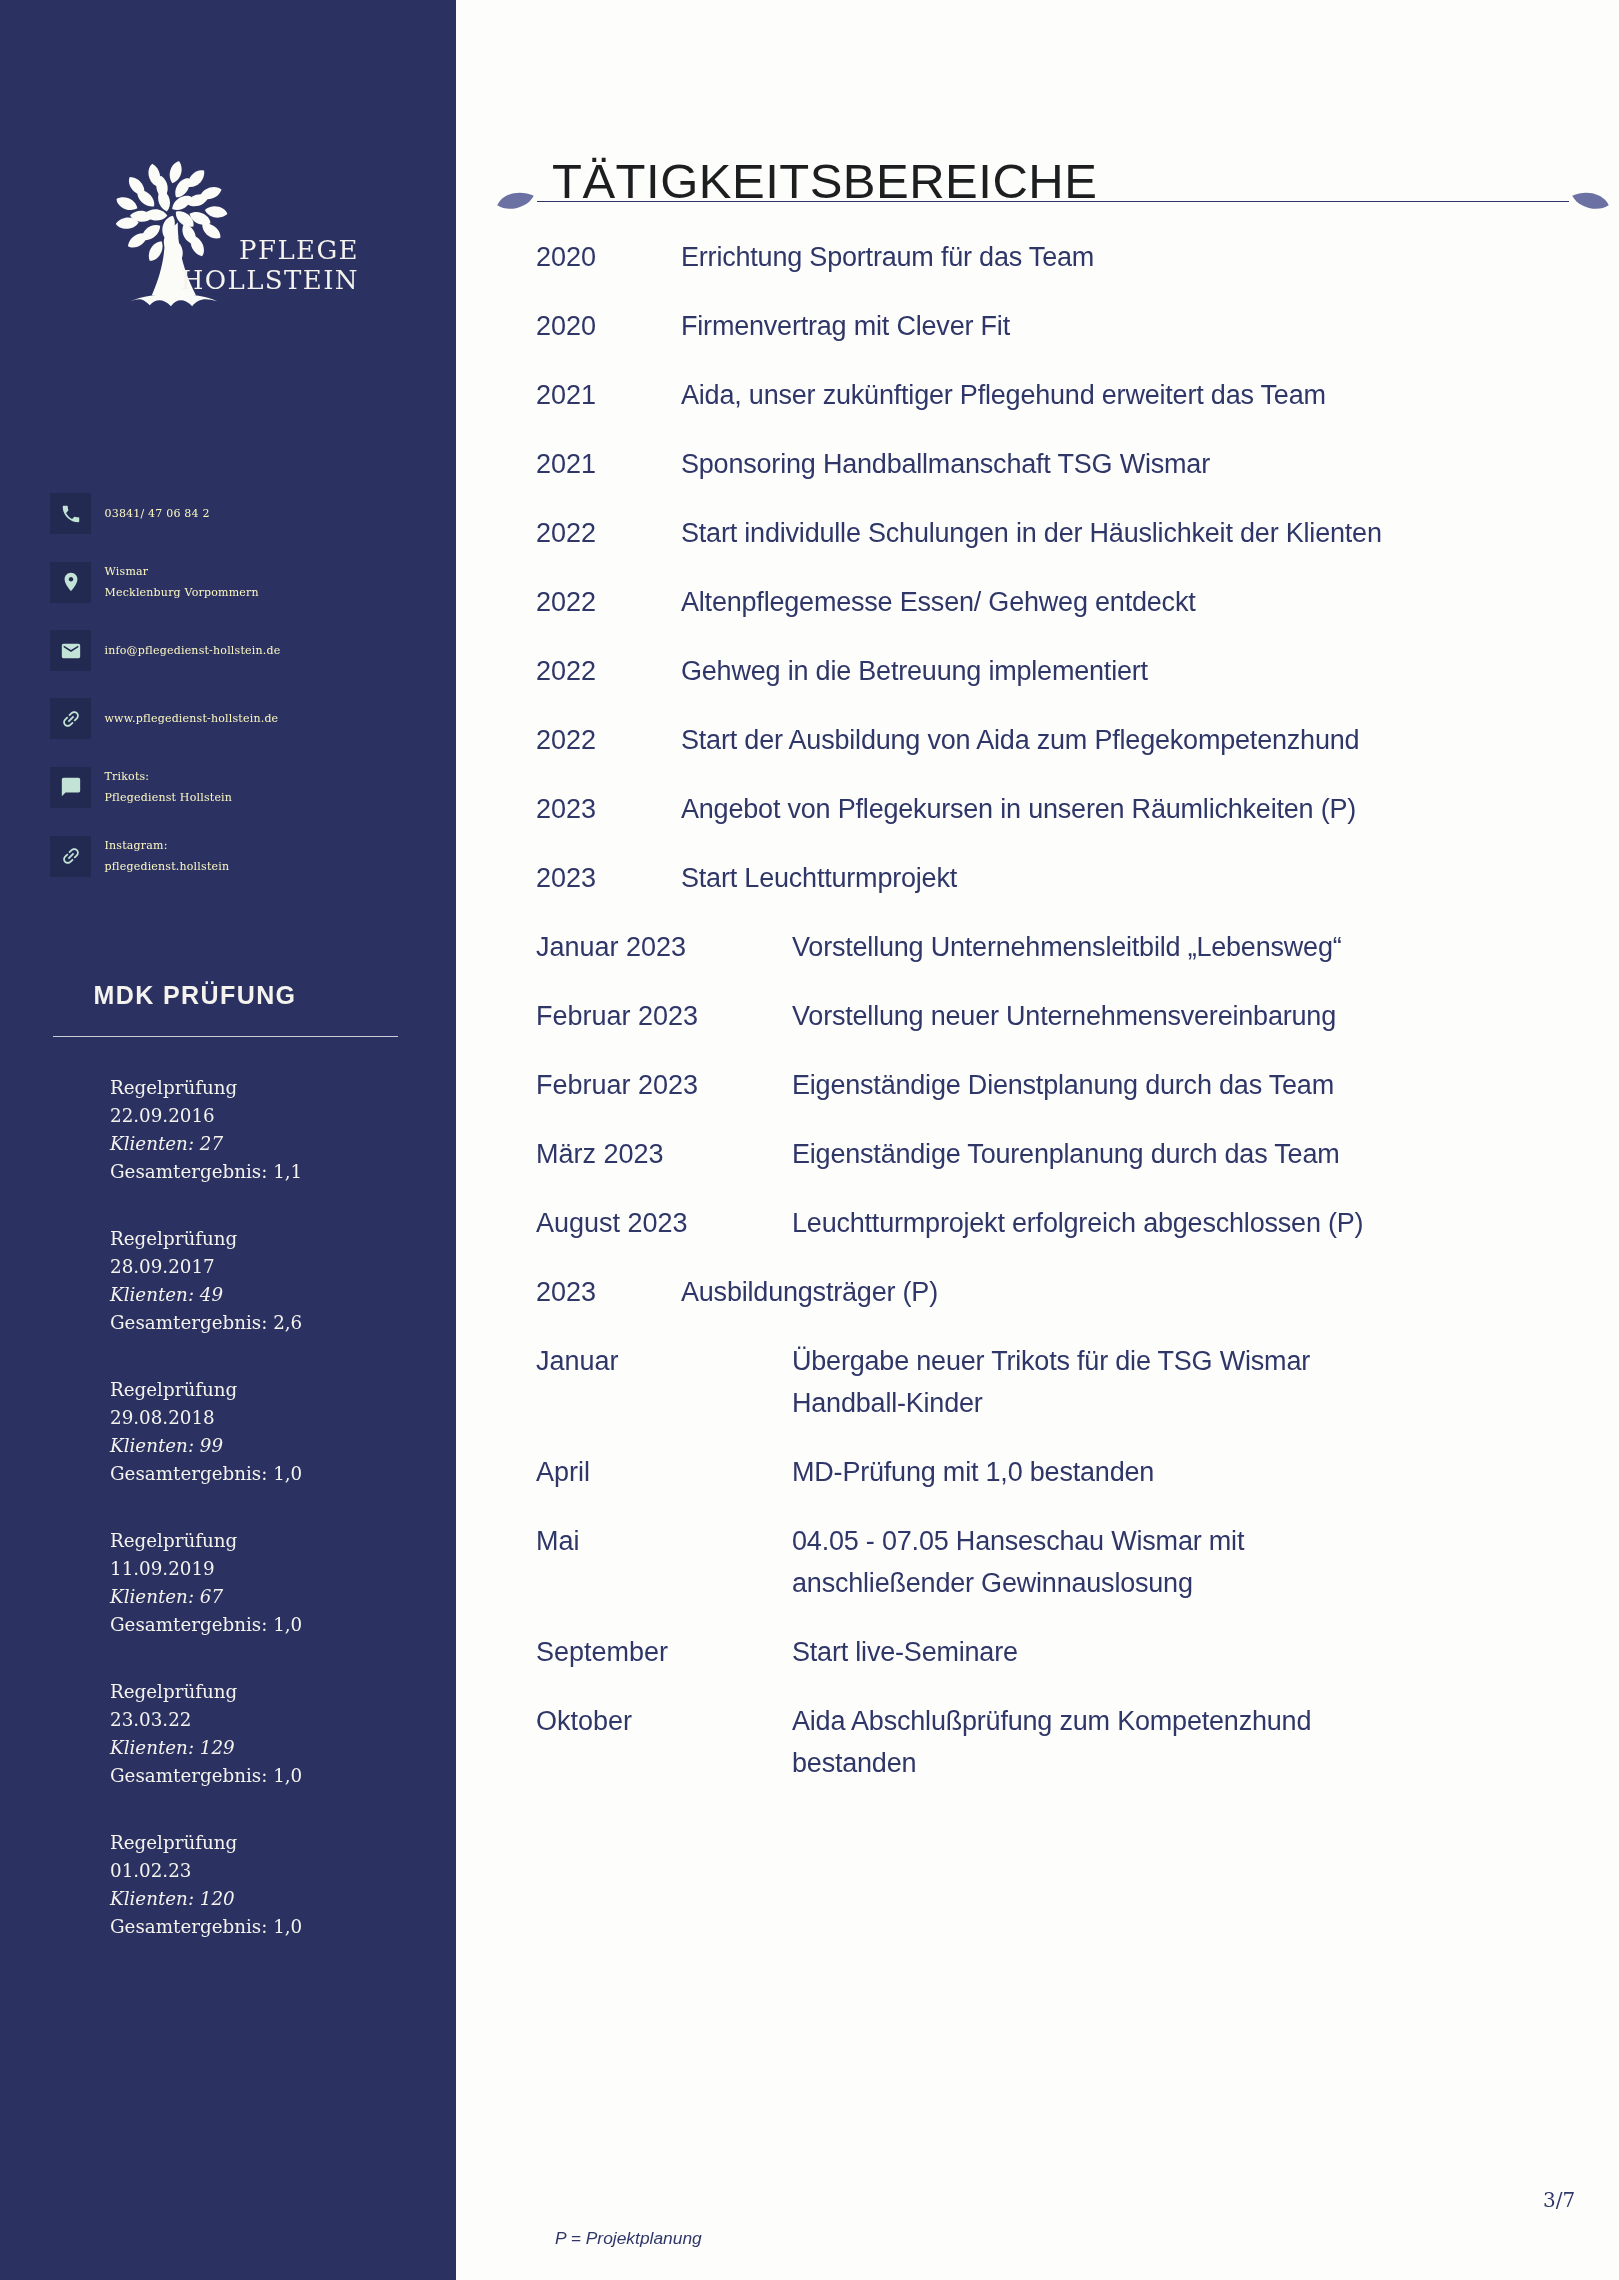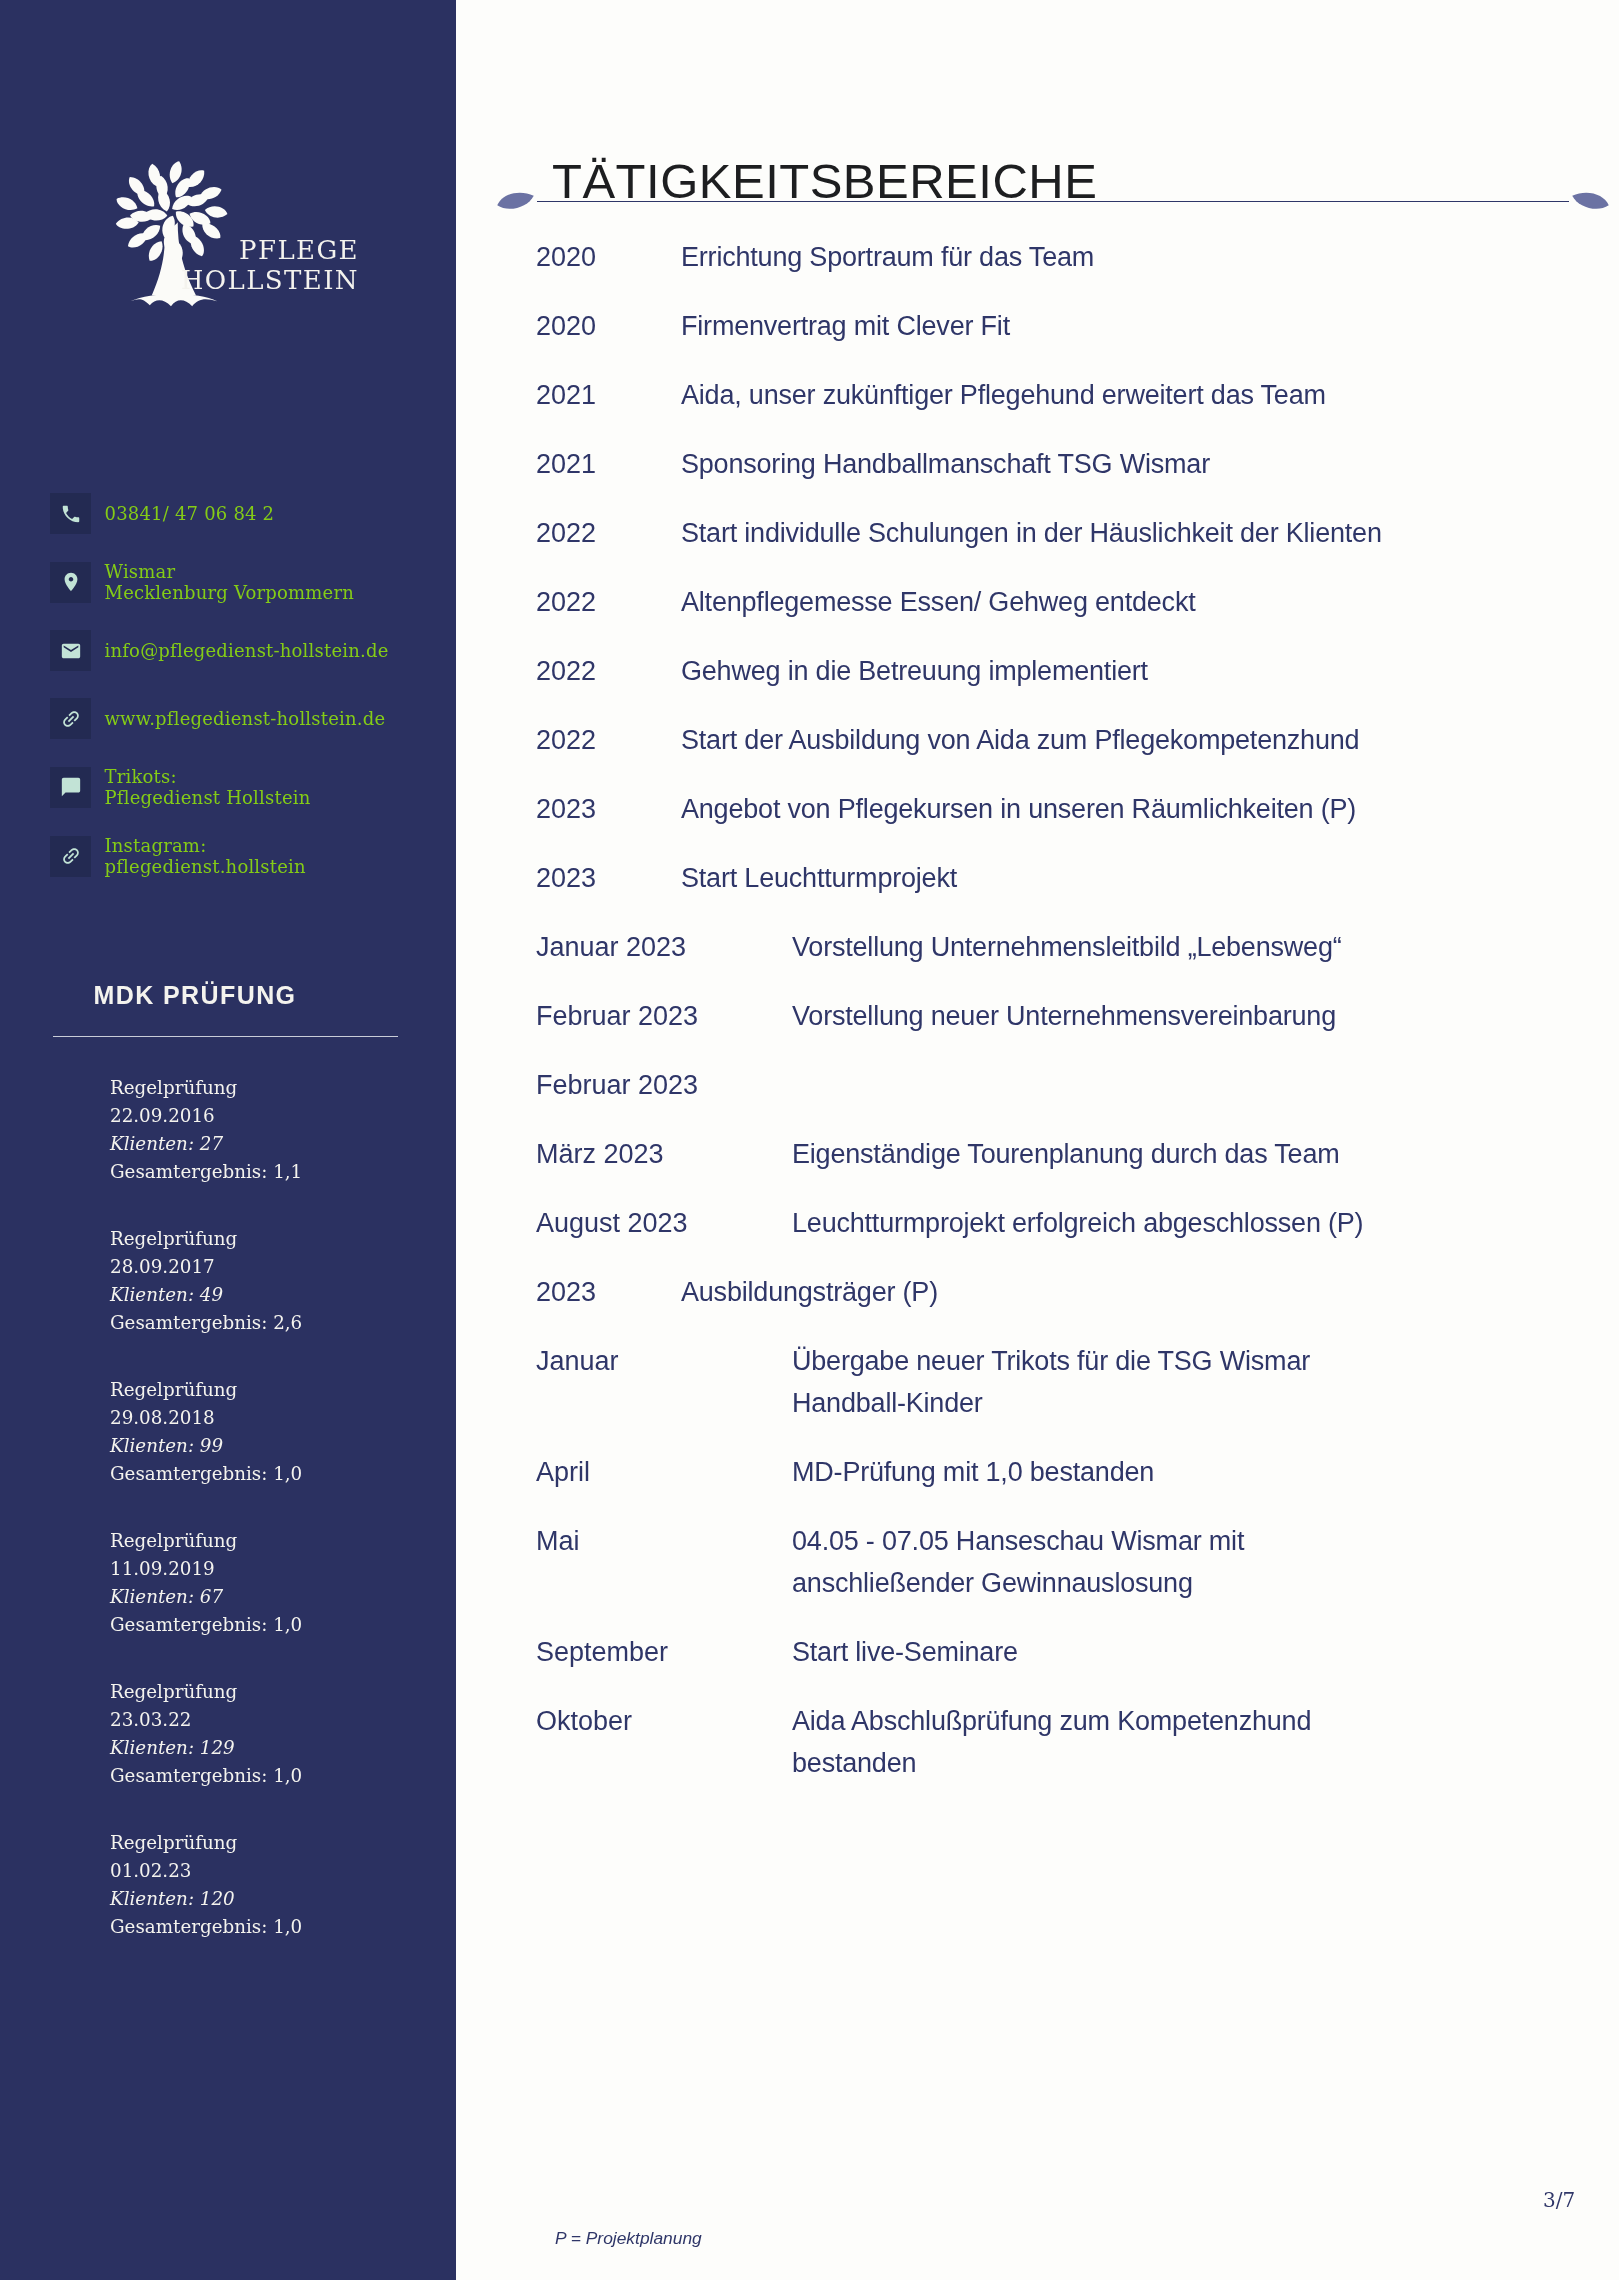--- a/index.html
+++ b/index.html
@@ -15,22 +15,22 @@
   .logo-text{
     position:absolute;top:235px;left:0;width:359px;text-align:right;
     font-family:"DejaVu Serif",serif;font-size:26px;line-height:30px;
     color:#f4f3ee;letter-spacing:1.4px;
   }
   .contacts{position:absolute;top:493px;left:50px;right:33px;}
   .contact{display:flex;align-items:center;margin-bottom:27px;}
   .tile{width:41px;height:41px;flex:0 0 41px;background:var(--tile,#232a52);
         display:flex;align-items:center;justify-content:center;}
   .tile svg{width:22px;height:22px;fill:var(--mint,#c2e3d6);}
-  .ctext{margin-left:13.5px;font-family:"DejaVu Serif",serif;font-size:18px;
-         line-height:21px;color:#84cc16;letter-spacing:0.2px;}
+  .ctext{margin-left:13.5px;font-family:"DejaVu Serif",serif;font-size:11px;
+         line-height:21px;color:#fef9c3;letter-spacing:0.2px;}
   .mdk-title{position:absolute;top:960px;left:0;width:390px;text-align:center;
     font-weight:700;font-size:25px;line-height:29px;color:#f4f3ee;letter-spacing:1.4px;}
   .mdk-divider{position:absolute;top:1036px;left:53px;width:345px;margin:0;
     border:none;border-top:1.4px solid #c9cdd8;}
   .mdk-entries{position:absolute;top:1074px;left:66px;}
   .mdk-entry{margin-bottom:39px;font-family:"DejaVu Serif",serif;
     font-size:18.3px;line-height:28px;color:#f4f3ee;margin-left:44px;}
   .mdk-entry .it{font-style:italic;}
   
   .page-title{position:absolute;left:536px;top:143px;margin:16px;
@@ -283,20 +283,21 @@
     <div class="ttext">Vorstellung Unternehmensleitbild „Lebensweg“</div>
   </div>
 
   <div class="trow wide">
     <div class="tlabel">Februar 2023</div>
     <div class="ttext">Vorstellung neuer Unternehmensvereinbarung</div>
   </div>
 
   <div class="trow wide">
     <div class="tlabel">Februar 2023</div>
+    <div class="ttext">Eigenständige Dienstplanung durch das Team</div>
   </div>
 
   <div class="trow wide">
     <div class="tlabel">März 2023</div>
     <div class="ttext">Eigenständige Tourenplanung durch das Team</div>
   </div>
 
   <div class="trow wide">
     <div class="tlabel">August 2023</div>
     <div class="ttext">Leuchtturmprojekt erfolgreich abgeschlossen (P)</div>

